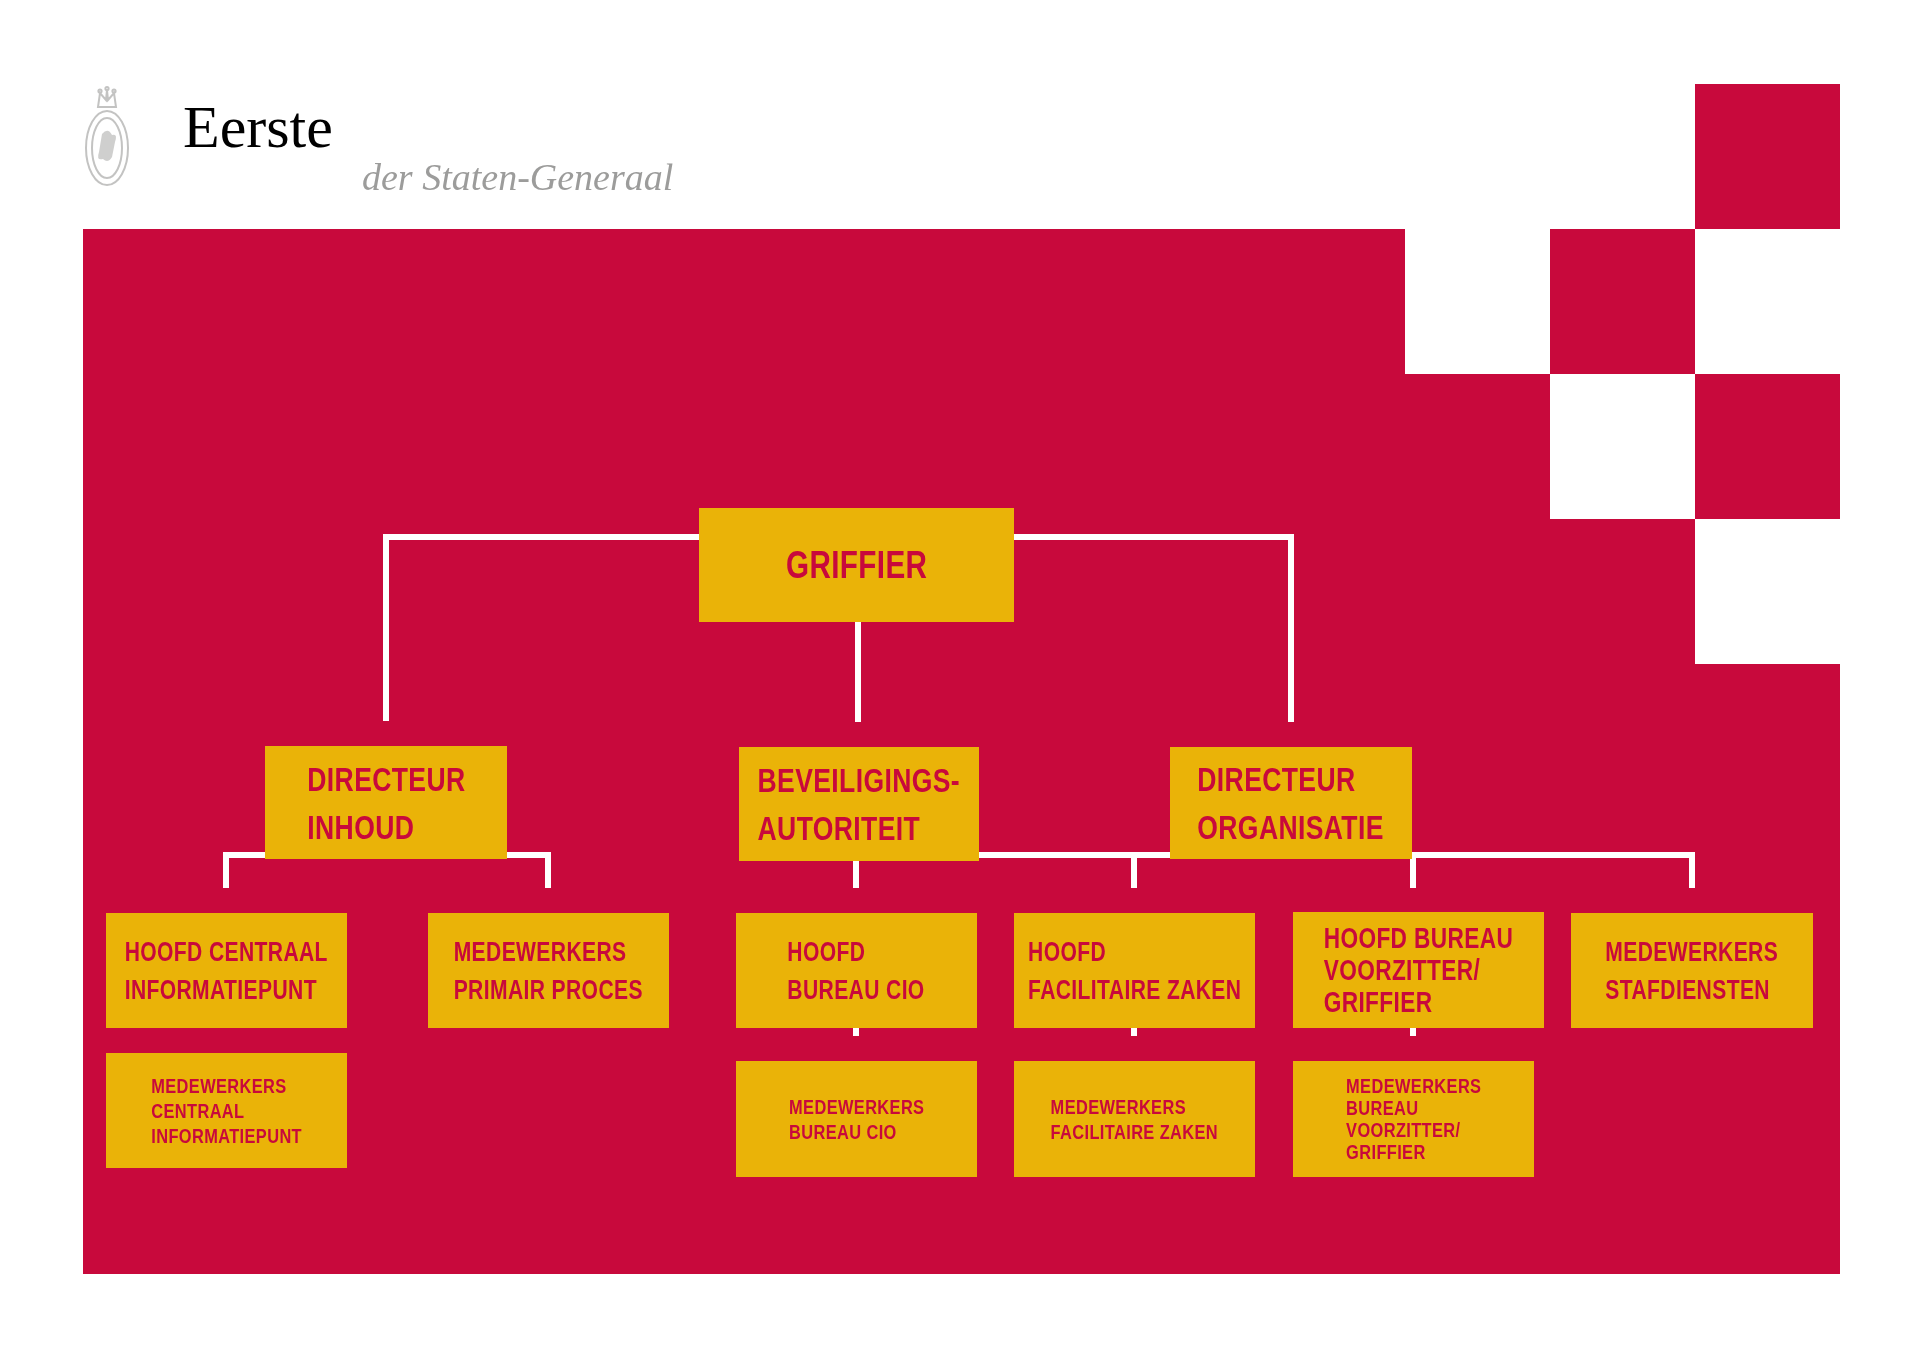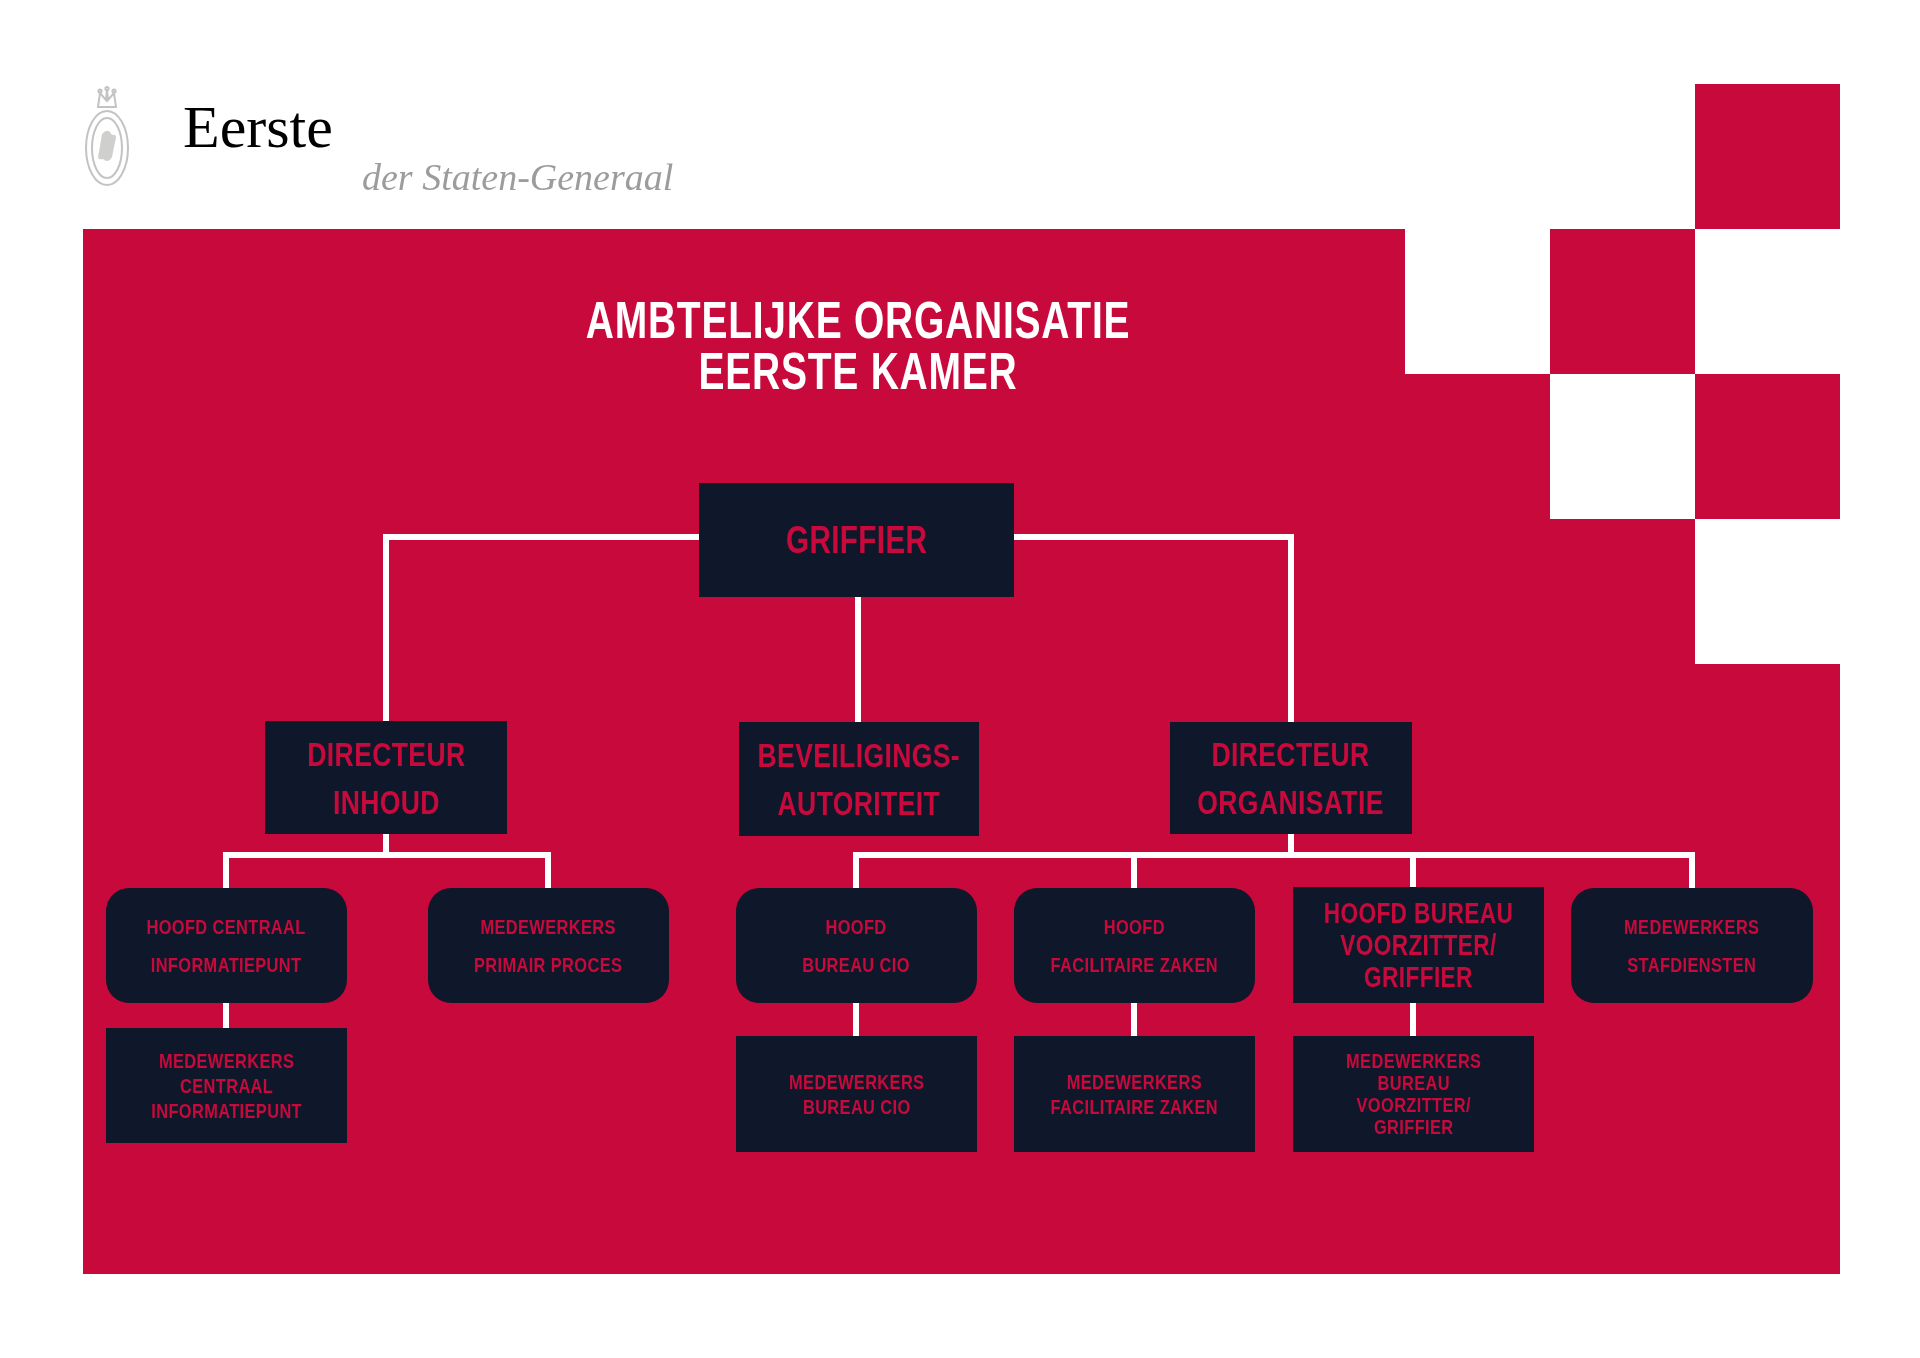--- a/index.html
+++ b/index.html
@@ -1,25 +1,25 @@
 <!DOCTYPE html>
 <html><head>
 <meta charset="utf-8">
 <style>
   html,body{margin:0;padding:0;background:#ffffff;}
   #page{position:relative;width:1920px;height:1358px;background:#ffffff;overflow:hidden;
         font-family:"Liberation Sans",sans-serif;}
   .red{position:absolute;background:#C8093C;}
   .line{position:absolute;background:#ffffff;}
-  .box{position:absolute;background:#0f172a;color:#C8093C;display:flex;align-items:center;
-       justify-content:center;text-align:center;font-weight:bold;}
+  .box{position:absolute;background:#eab308;color:#C8093C;display:flex;align-items:center;
+       justify-content:center;text-align:left;font-weight:bold;margin-top:25px;}
   .box .txt{transform:scaleX(0.78);letter-spacing:0.5px;white-space:nowrap;}
   .l1{font-size:38px;}
   .l2{font-size:34px;line-height:48px;}
-  .l3{font-size:21px;line-height:38px;border-radius:23px;}
+  .l3{font-size:27px;line-height:38px;}
   .l3t{font-size:29px;line-height:32px;}
   .l4{font-size:21px;line-height:25px;}
   .l4t{font-size:21px;line-height:22px;}
   #chart-title{position:absolute;left:358px;top:295px;width:1000px;text-align:center;
        color:#ffffff;font-weight:bold;font-size:52px;line-height:51px;}
   #chart-title .txt{transform:scaleX(0.75);letter-spacing:1px;}
   .logo-serif{position:absolute;font-family:"Liberation Serif",serif;line-height:1;}
   #logo-line1{left:183px;top:97px;font-size:60px;color:#000000;}
   #logo-line2{left:138px;top:136px;font-size:74px;color:#C8093C;}
   #logo-subtitle{left:322px;top:158px;font-size:38px;font-style:italic;color:#9C9C9B;padding-left:40px;}
@@ -47,26 +47,20 @@
         <circle cx="31" cy="9" r="1.6"></circle>
       <path d="M15 25 h18"></path>
       <ellipse cx="24" cy="66" rx="21" ry="37"></ellipse>
       <ellipse cx="24" cy="66" rx="15" ry="30"></ellipse>
     </g>
     <path d="M19 52 q6 -7 10 1 q6 -2 3 7 l-3 15 q-4 7 -9 2 q-7 2 -4 -7 z" fill="#C3C3C2" stroke="none" opacity="0.8"></path>
   </svg>
   <div class="logo-serif" id="logo-line1">Eerste</div>
   <div class="logo-serif" id="logo-subtitle">der Staten-Generaal</div>
 
-  <div id="chart-title">
-    <div class="txt">
-      <div>AMBTELIJKE ORGANISATIE</div>
-      <div>EERSTE KAMER</div>
-    </div>
-  </div>
 
   <div class="line" style="left:383px;top:534px;width:316px;height:6px"></div>
   <div class="line" style="left:1014px;top:534px;width:280px;height:6px"></div>
   <div class="line" style="left:383px;top:534px;width:6px;height:187px"></div>
   <div class="line" style="left:1288px;top:534px;width:6px;height:188px"></div>
   <div class="line" style="left:855px;top:597px;width:6px;height:125px"></div>
 
   <div class="line" style="left:383px;top:834px;width:6px;height:21px"></div>
   <div class="line" style="left:223px;top:852px;width:328px;height:6px"></div>
   <div class="line" style="left:223px;top:852px;width:6px;height:36px"></div>

